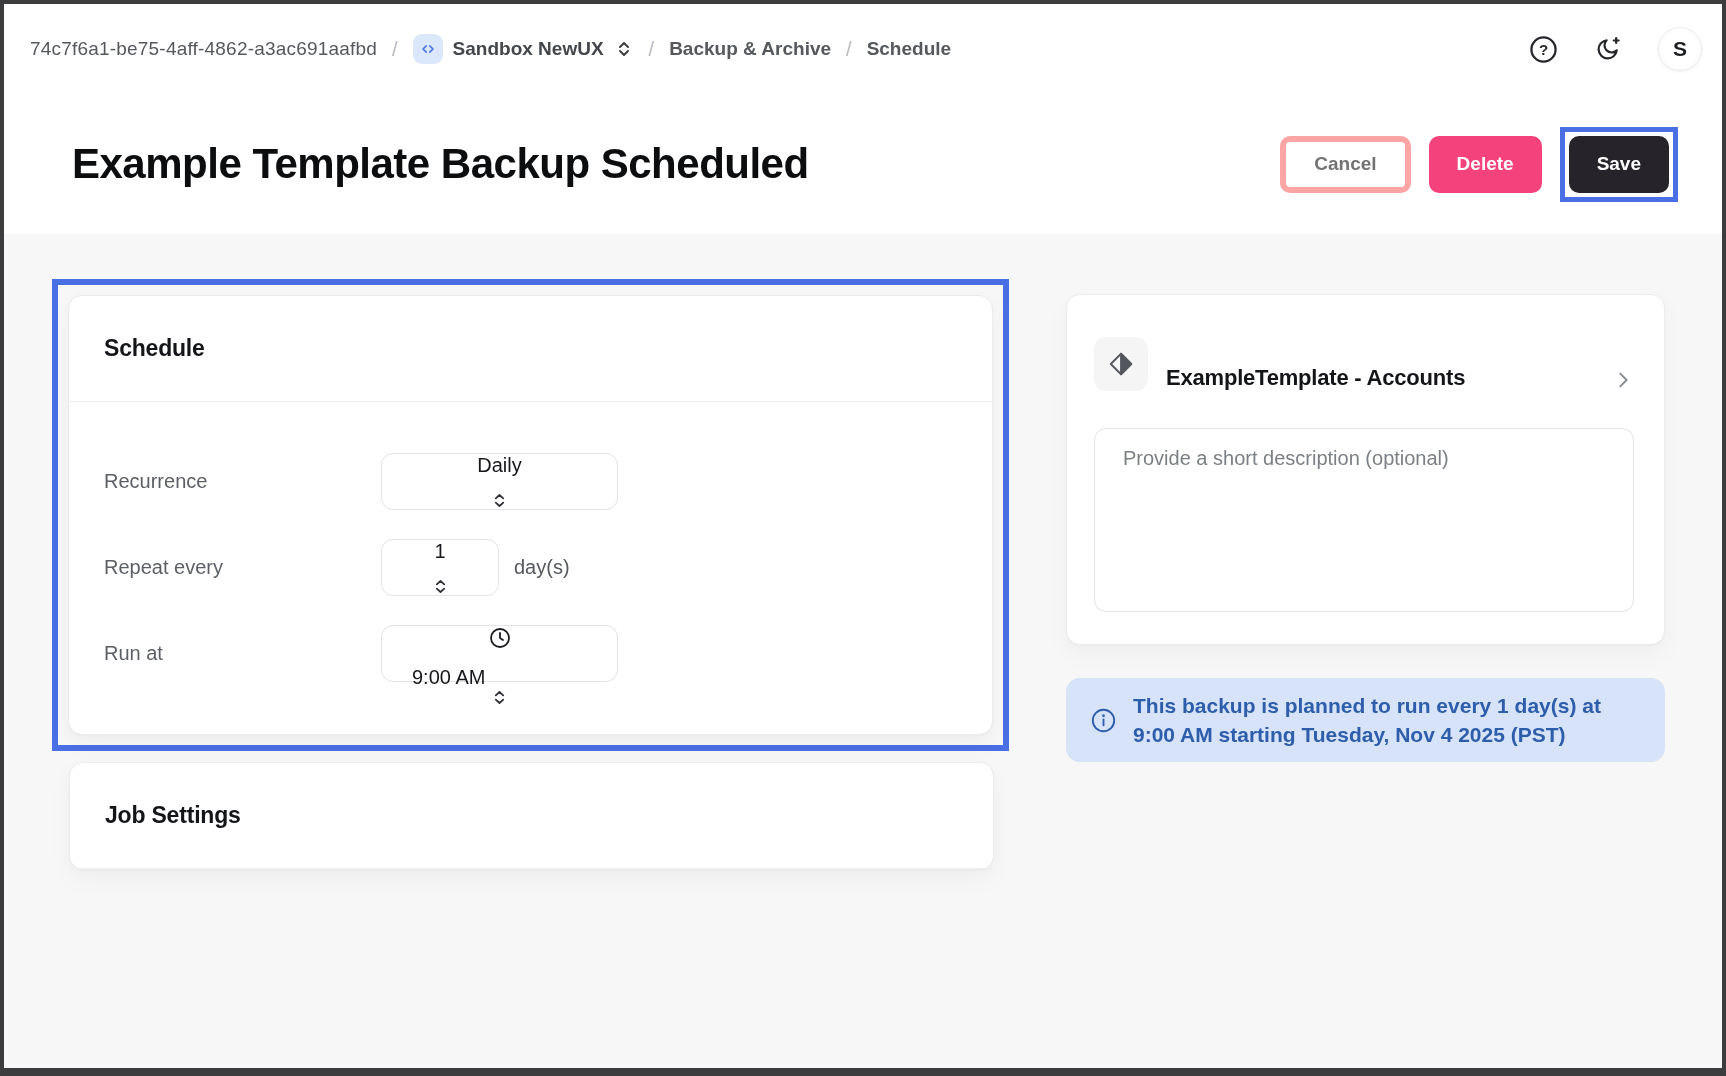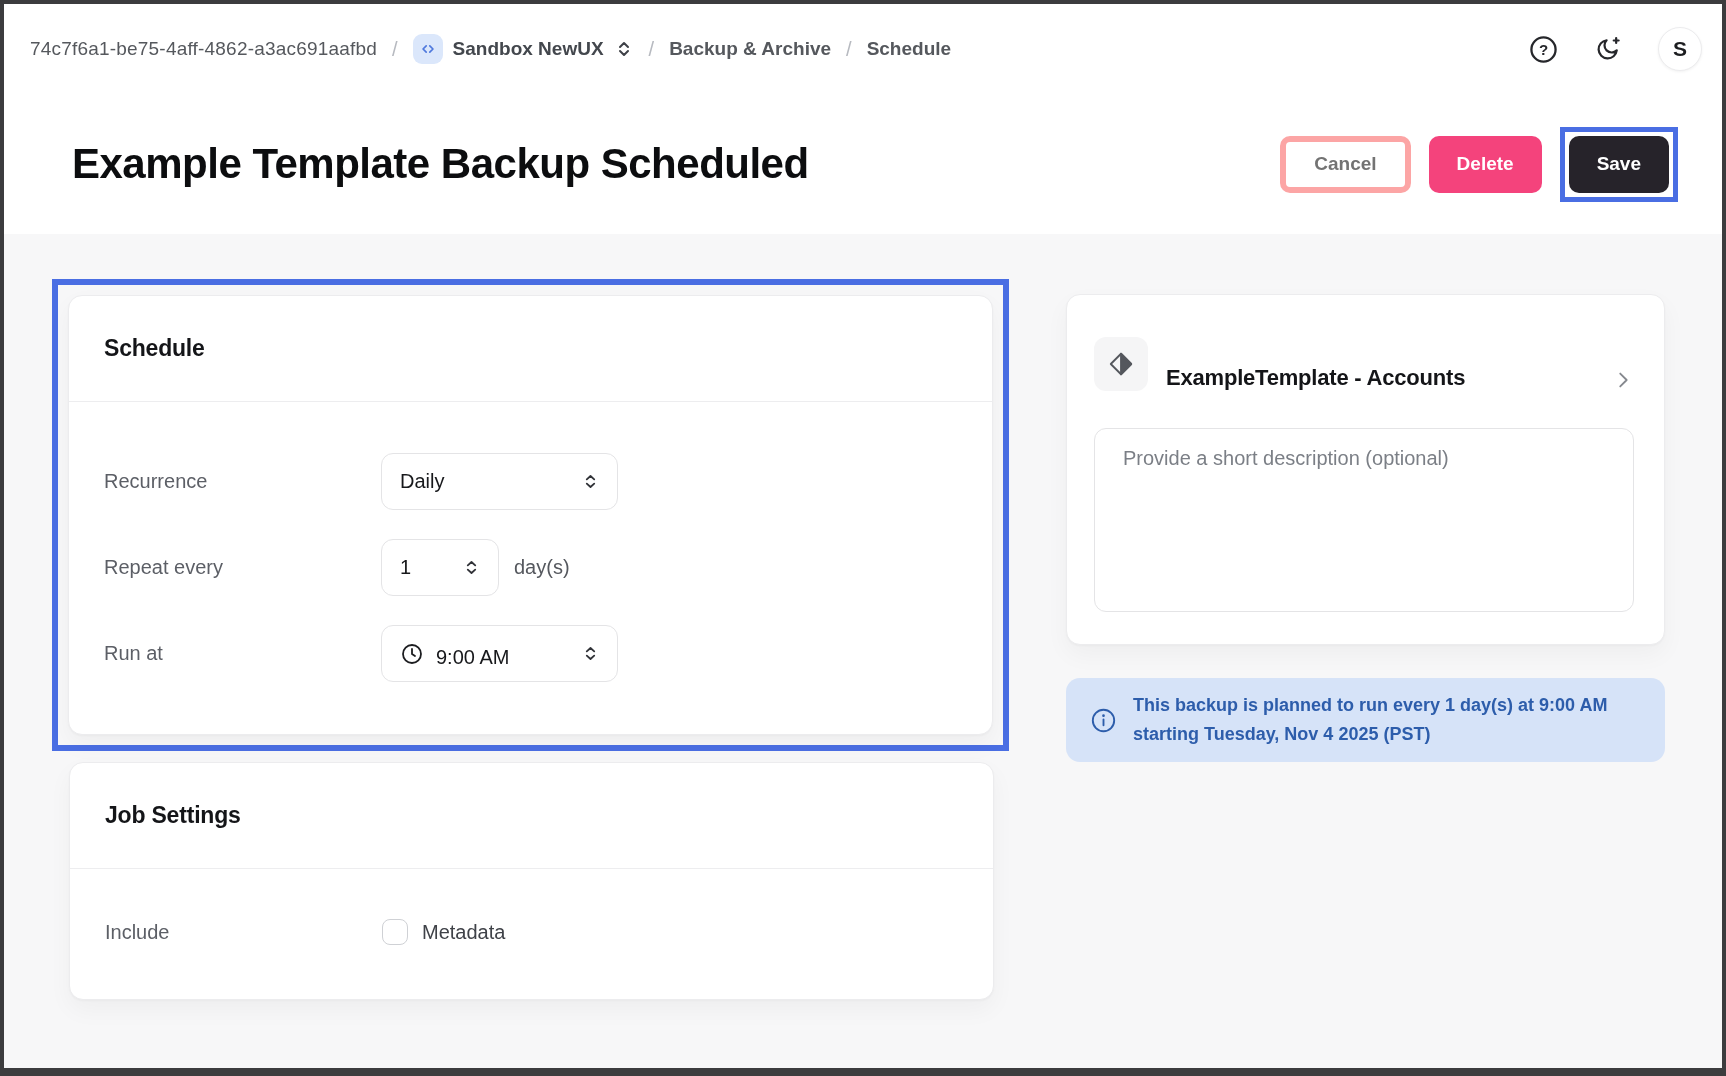--- a/index.html
+++ b/index.html
@@ -41,44 +41,44 @@
   .card { background:#fff; border:1px solid #ececee; border-radius:14px;
           box-shadow:0 1px 2px rgba(0,0,0,.03), 0 10px 24px rgba(0,0,0,.04); }
   .annot-box { border:6px solid #4a6ee3; padding:10px; }
   .card-head { padding:0 35px; height:106px; display:flex; align-items:center; border-bottom:1px solid #ededef; }
   .card-title { font-size:23px; font-weight:700; color:#141518; letter-spacing:-.2px; }
   .sched-rows { padding:51px 35px 52px; }
   .form-row { display:flex; align-items:center; }
   .form-row + .form-row { margin-top:29px; }
   .form-label { width:277px; flex:none; font-size:20px; color:#5c5f66; }
   .control { height:57px; border:1px solid #e4e4e6; border-radius:12px; background:#fff;
-             display:flex; align-items:center; padding:0 18px; font-size:20px; color:#17181b; cursor:pointer; }
+             display:flex; align-items:center; padding:0 18px; font-size:20px; color:#17181b; cursor:pointer;flex-direction:column; }
   .control-select { width:237px; justify-content:space-between; }
   .control-number { width:118px; justify-content:space-between; }
   .control-time { width:237px; }
-  .control-time .time-text { margin:8px auto 0 12px; }
+  .control-time .time-text { margin:16px auto 0 12px; }
   .unit { margin-left:15px; font-size:20px; color:#55585e; }
   .job-card { margin:11px 0 0 17px; width:925px; }
   .job-rows { padding:50px 35px 54px; }
   .checkbox { width:26px; height:26px; border:1.5px solid #cfd1d5; border-radius:8px; background:#fff; cursor:pointer; }
   .check-label { margin-left:14px; font-size:20px; color:#3f4248; }
   
   .template-card { padding:42px 30px 28px 27px; }
   .template-head { display:flex; align-items:flex-end; }
   .template-icon { width:54px; height:54px; border-radius:12px; background:#f5f5f6; flex:none;
                    display:flex; align-items:center; justify-content:center; }
   .template-title { margin-left:18px; font-size:22px; font-weight:700; color:#141518; letter-spacing:-.2px; }
   .template-chevron { margin-left:auto; display:flex; cursor:pointer; }
   .desc-area { margin-top:37px; width:100%; height:184px; resize:none; border:1px solid #e4e4e6; border-radius:12px;
                padding:18px 28px; font-family:inherit; font-size:20px; color:#1b1c1f; outline:none; }
   .desc-area::placeholder { color:#7b7f86; }
   .info-banner { margin-top:33px; background:#d6e3f8; border-radius:14px; padding:13px 24px;
                  display:flex; align-items:center; gap:16px; }
   .info-banner svg { flex:none; }
-  .info-text { font-size:18px; line-height:29px; font-weight:600; color:#2d5dab; }
+  .info-text { font-size:21px; line-height:29px; font-weight:600; color:#2d5dab; }
 </style>
 </head>
 <body>
 
 <div class="frame">
 
   <div class="header">
     <div class="topbar">
       <nav class="breadcrumb">
         <span class="crumb-id">74c7f6a1-be75-4aff-4862-a3ac691aafbd</span>
@@ -192,27 +192,20 @@
             </div>
 
           </div>
         </section>
       </div>
 
       <section class="card job-card">
         <div class="card-head">
           <h2 class="card-title">Job Settings</h2>
         </div>
-        <div class="job-rows">
-          <div class="form-row">
-            <span class="form-label">Include</span>
-            <span class="checkbox" role="checkbox" aria-checked="false"></span>
-            <span class="check-label">Metadata</span>
-          </div>
-        </div>
       </section>
     </div>
 
     <div class="right-col">
       <section class="card template-card">
         <div class="template-head">
           <span class="template-icon">
             <svg width="28" height="28" viewBox="0 0 26 26" fill="none" stroke="#54575d" stroke-width="1.7" stroke-linejoin="round">
                 <polygon points="13,3.5 22.5,13 13,22.5 3.5,13"></polygon>
                 <polygon points="13,3.5 22.5,13 13,22.5" fill="#54575d"></polygon>

